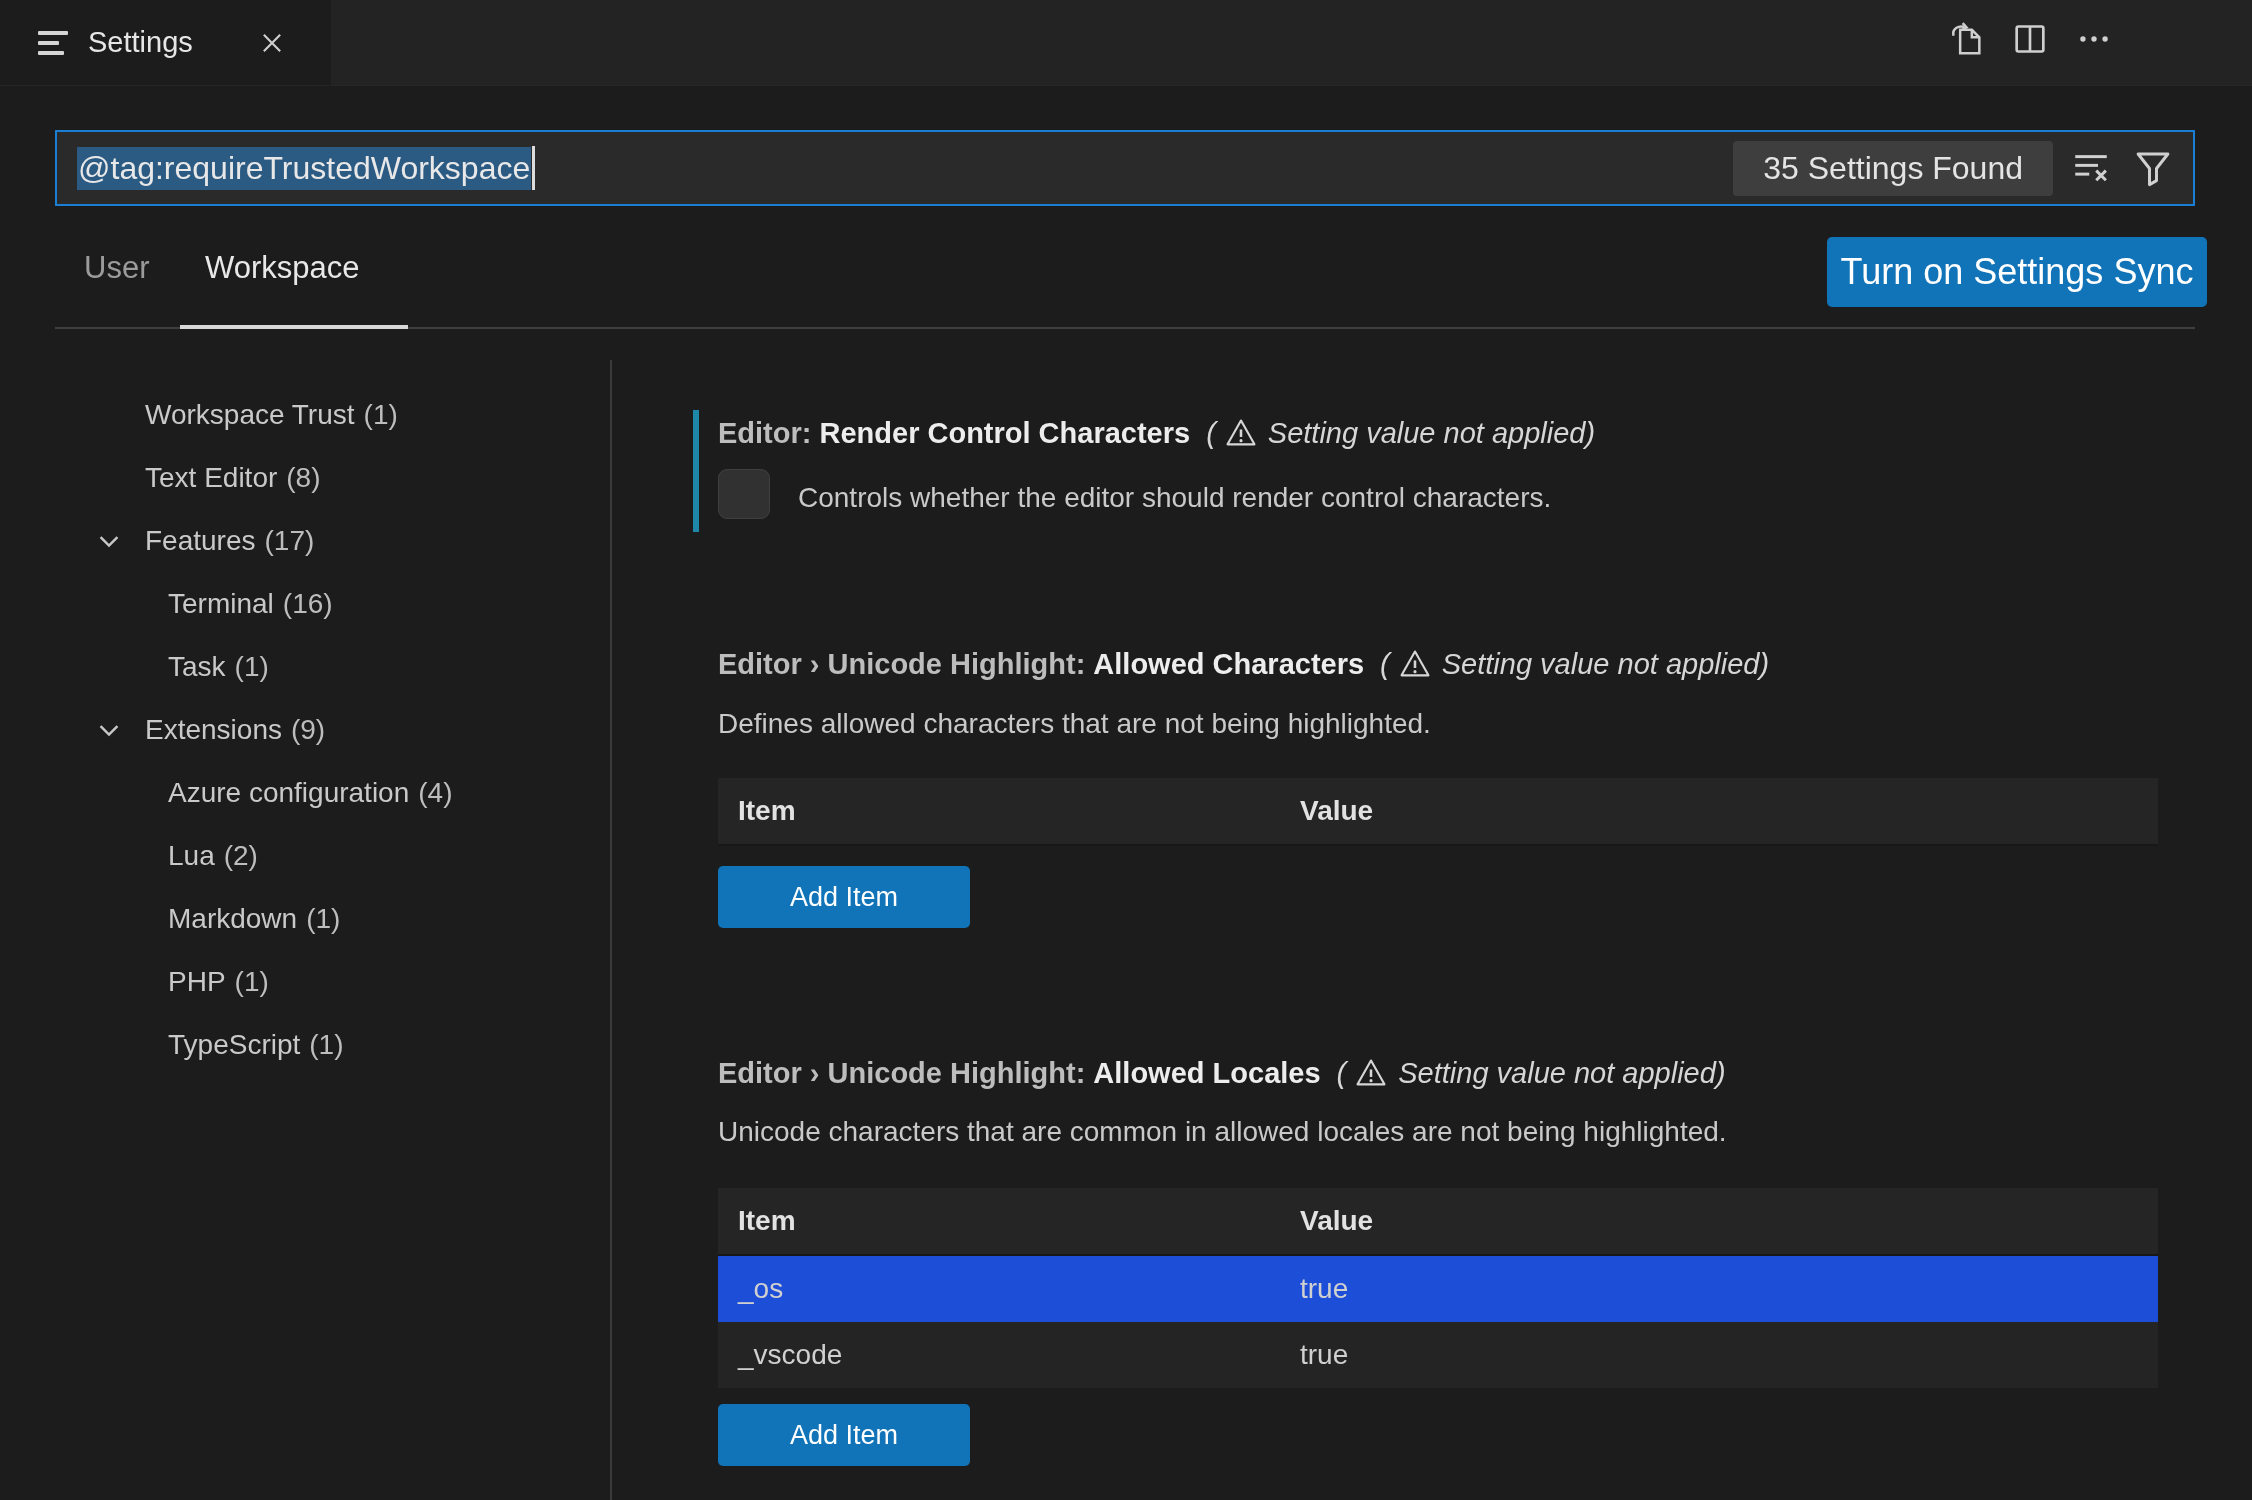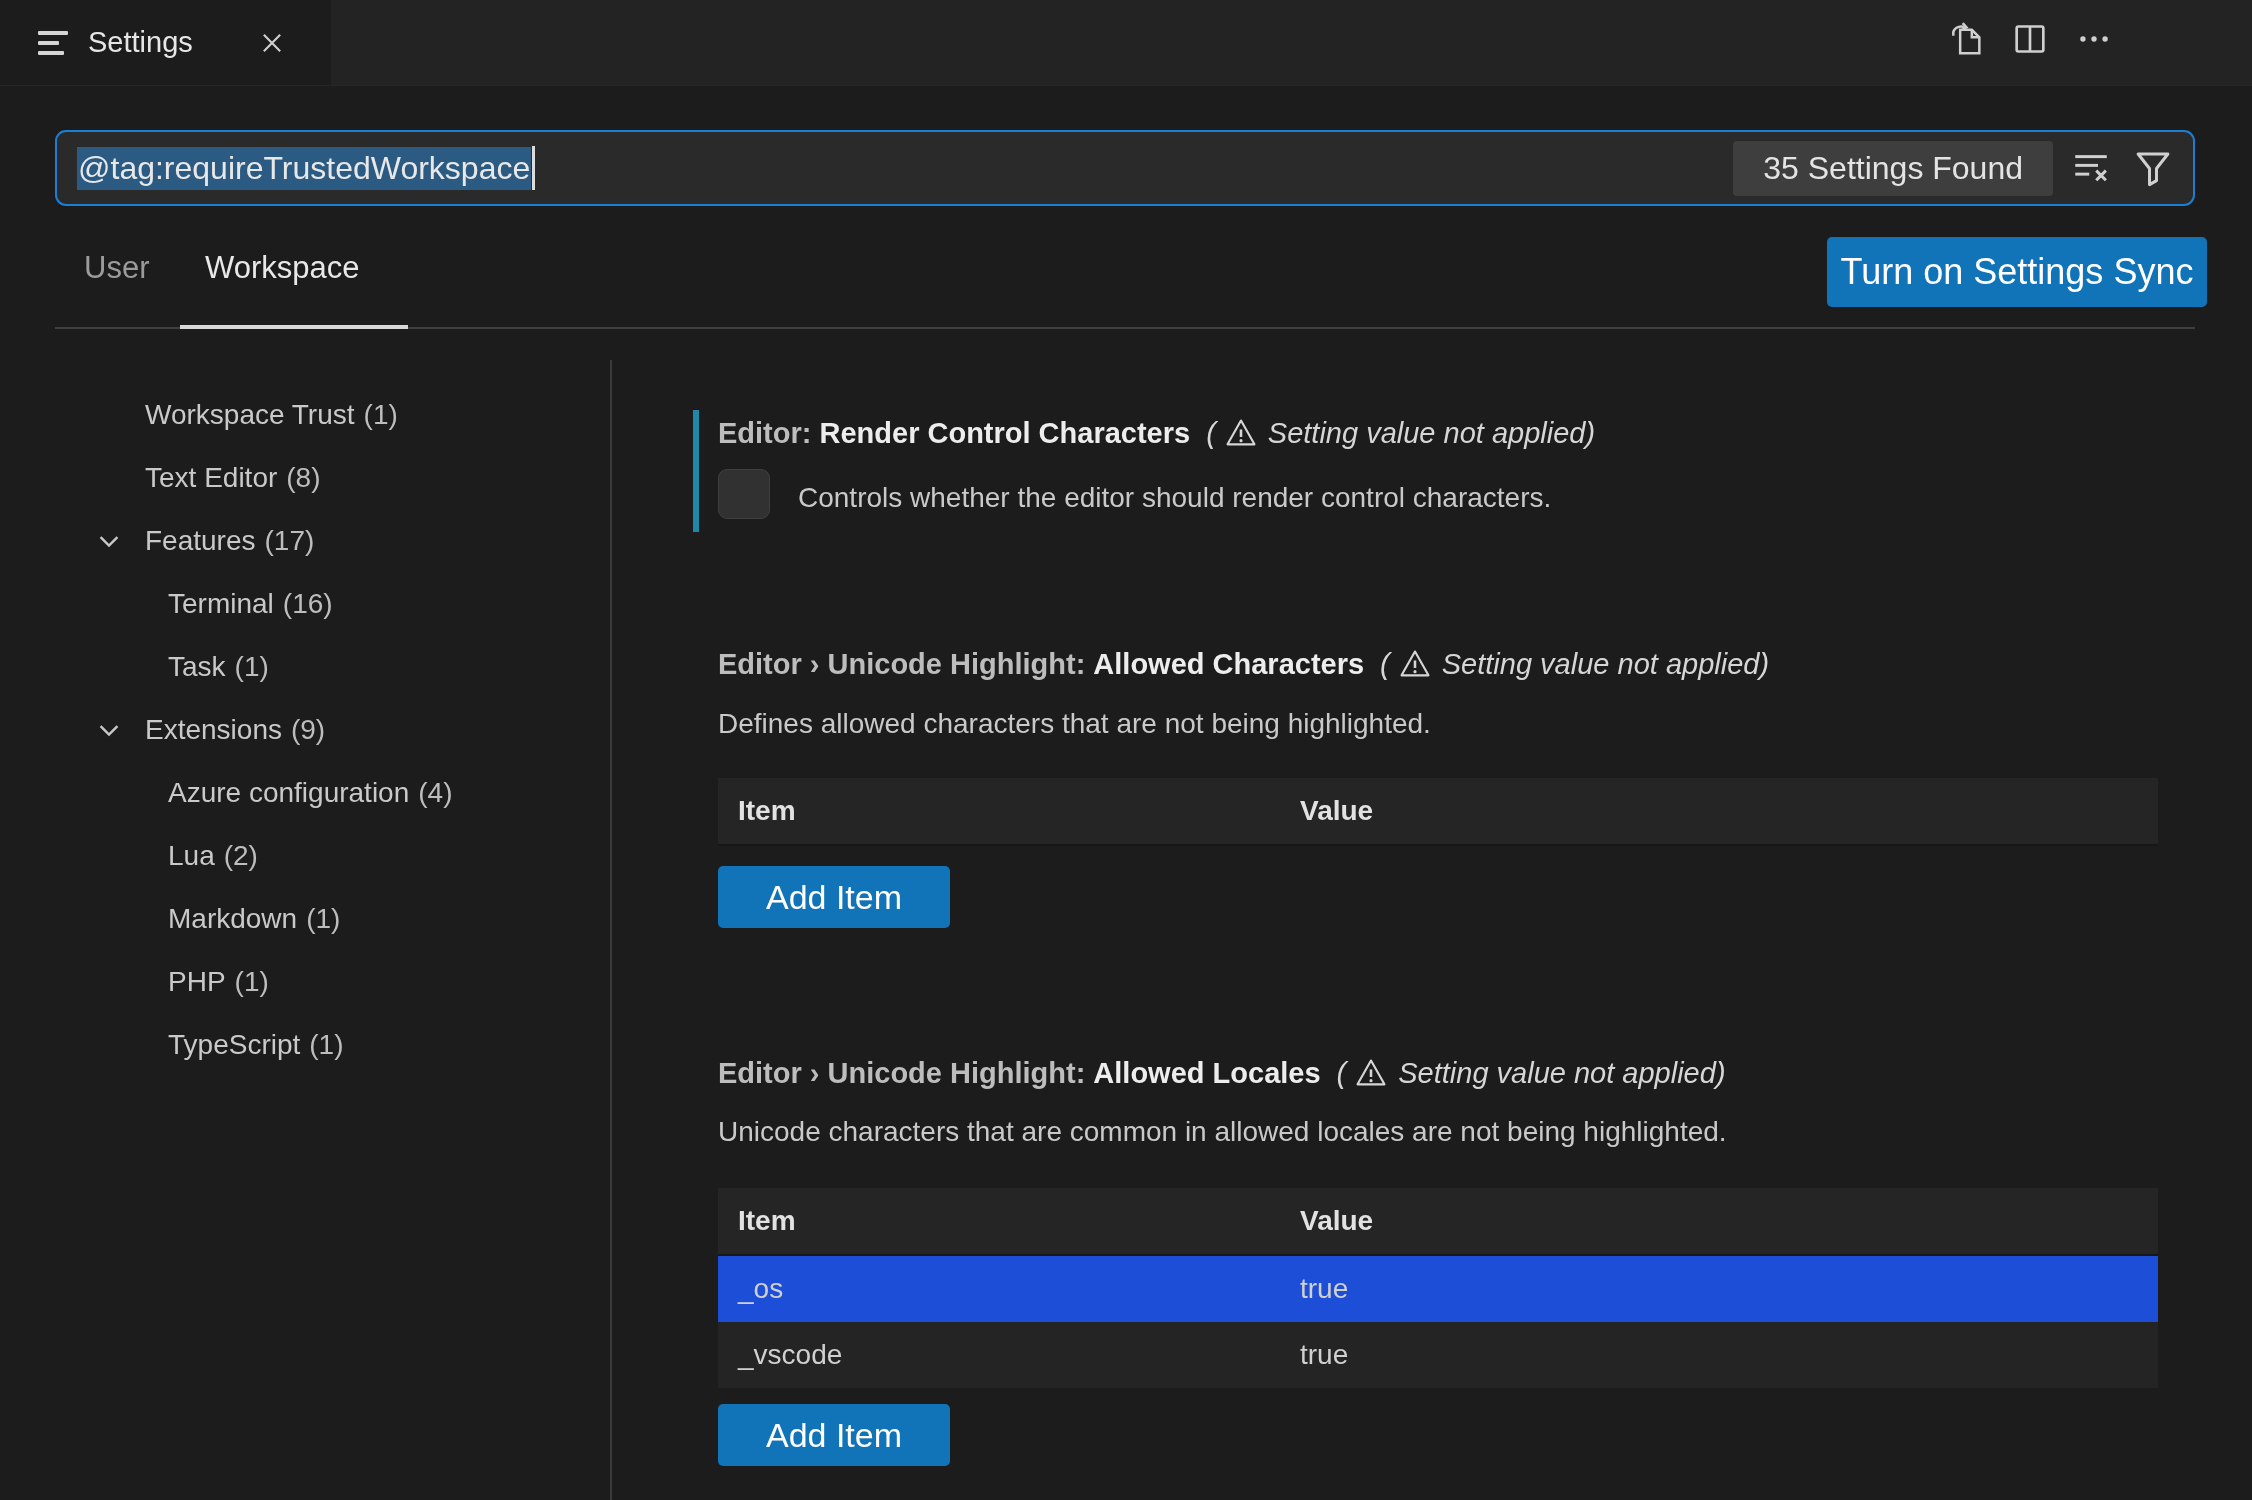--- a/index.html
+++ b/index.html
@@ -14,21 +14,21 @@
   .tab-icon{width:30px;display:flex;flex-direction:column;gap:6px;}
   .tab-icon i{display:block;height:4px;border-radius:1px;background:#d5d5d5;}
   .tab-icon i:nth-child(1){width:30px;}
   .tab-icon i:nth-child(2){width:21px;}
   .tab-icon i:nth-child(3){width:26px;}
   .tab-label{margin-left:20px;font-size:29px;color:#e6e6e6;}
   .tab-close{margin-left:62px;width:34px;height:34px;display:flex;align-items:center;justify-content:center;}
   .editor-actions{position:absolute;right:138px;top:0;height:78px;display:flex;align-items:center;gap:24px;}
   .ea-btn{width:40px;height:40px;display:flex;align-items:center;justify-content:center;cursor:pointer;}
   
-  .search-box{position:absolute;left:55px;top:130px;width:2140px;height:76px;box-sizing:border-box;background:#2a2a2a;border:2px solid #1a7fd4;border-radius:11px;display:flex;align-items:center;padding:0 16px 0 20px;}
+  .search-box{position:absolute;left:55px;top:130px;width:2140px;height:76px;box-sizing:border-box;background:#2a2a2a;border:2px solid #1a7fd4;border-radius:0;display:flex;align-items:center;padding:0 16px 0 20px;}
   .query-wrap{display:flex;align-items:center;font-size:32px;color:#e8e8e8;white-space:pre;}
   .query-sel{background:#2b5a83;padding:3px 1px;}
   .caret{width:3px;height:44px;background:#dcdcdc;margin-left:1px;}
   .search-spacer{flex:1;}
   .results-badge{background:#3e3e3e;border-radius:4px;padding:9px 30px;font-size:32px;color:#e4e4e4;}
   .search-icon-btn{width:48px;height:48px;margin-left:14px;display:flex;align-items:center;justify-content:center;cursor:pointer;}
   
   .scope-divider{position:absolute;left:55px;top:327px;width:2140px;height:2px;background:#3f3f3f;}
   .scope-tab{position:absolute;top:250px;font-size:31px;cursor:pointer;}
   .scope-user{left:84px;color:#9b9b9b;}
@@ -52,21 +52,21 @@
   .sh-warn svg{margin-right:10px;}
   .setting-desc{position:absolute;font-size:28px;color:#c9c9c9;}
   .checkbox{position:absolute;left:718px;top:469px;width:52px;height:50px;box-sizing:border-box;background:#313131;border:1px solid #3f3f3f;border-radius:9px;cursor:pointer;}
   .stable{position:absolute;left:718px;width:1440px;}
   .stable .thead{display:flex;background:#252525;height:66px;align-items:center;border-bottom:2px solid #171717;font-weight:700;color:#e2e2e2;font-size:28px;}
   .stable .trow{display:flex;height:66px;align-items:center;font-size:28px;color:#d0d0d0;cursor:pointer;}
   .stable .c1{width:582px;padding-left:20px;box-sizing:border-box;}
   .stable .c2{flex:1;}
   .row-dark{background:#1d4ed8;}
   .row-light{background:#242424;}
-  .add-btn{position:absolute;width:232px;height:62px;background:#1173b8;border-radius:5px;color:#ffffff;font-size:34px;display:flex;align-items:center;justify-content:center;cursor:pointer;}
+  .add-btn{position:absolute;width:252px;height:62px;background:#1173b8;border-radius:5px;color:#ffffff;font-size:27px;display:flex;align-items:center;justify-content:center;cursor:pointer;}
   svg{display:block;}
 </style>
 </head>
 <body>
 
 <div id="screen">
 
   <div class="tabbar">
     <div class="tab">
       <span class="tab-icon">

